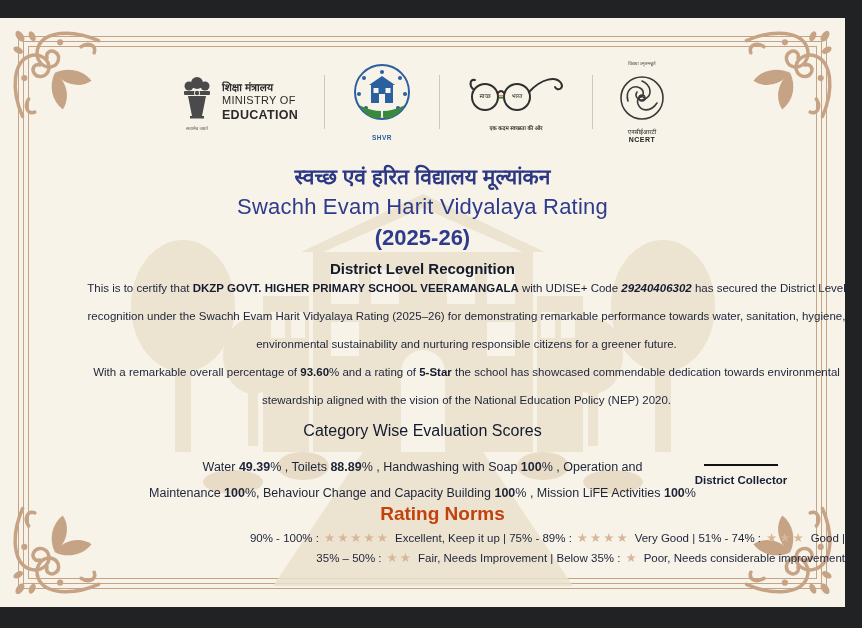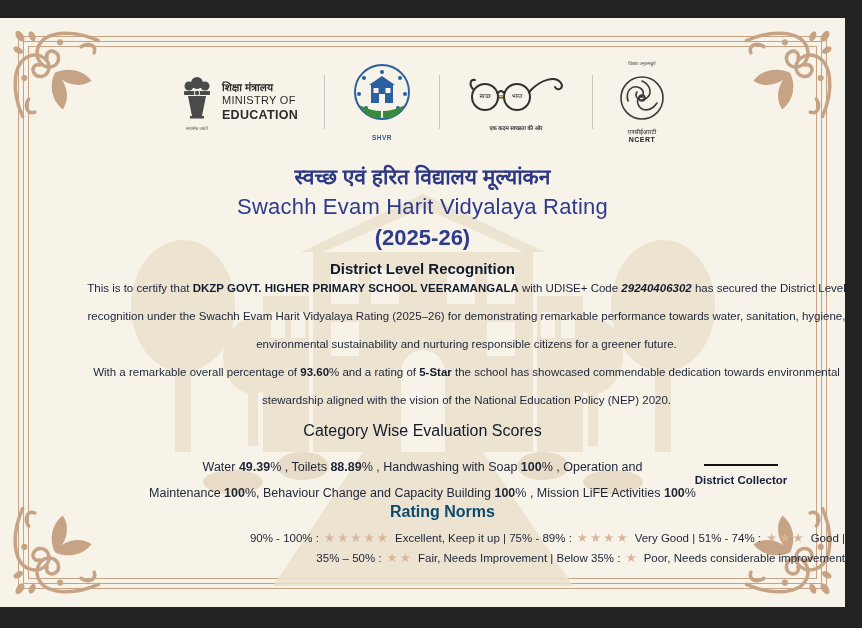--- a/index.html
+++ b/index.html
@@ -62,21 +62,21 @@
   .para1 { top: 256px; }
   .para2 { top: 340px; }
   .para strong { font-weight: bold; color: #141b2e; }
 
   .scores-heading { position: absolute; top: 404px; left: 0; right: 0; text-align: center;
     font-size: 16px; font-weight: normal; color: #121a2d; }
   .scores-lines { position: absolute; top: 436px; left: 0; right: 0; text-align: center;
     font-size: 12.5px; color: #1d2438; line-height: 26px; font-weight: 500; }
 
   .norms-heading { position: absolute; top: 485px; left: 0; right: 0; text-align: center;
-    font-size: 16px; font-weight: bold; color: #0c4a6e; margin-left: 40px; }
+    font-size: 19px; font-weight: bold; color: #c2410c; margin-left: 40px; }
   .norms-lines { position: absolute; top: 510px; left: 0; right: 0; text-align: right;
     font-size: 11.5px; color: #1d2438; line-height: 19px; font-weight: 500; }
   .stars { color: #d8b69a; letter-spacing: 2px; font-size: 12.5px; margin: 0 5px;
     font-family: "DejaVu Sans", sans-serif; }
 
   .signature { position: absolute; top: 446px; right: 44px; width: 120px; text-align: center; }
   .sig-line { width: 74px; height: 2px; background: #111; margin: 0 auto 8px auto; }
   .sig-label { font-size: 11.5px; font-weight: bold; color: #17203a; }
 </style>
 </head>

